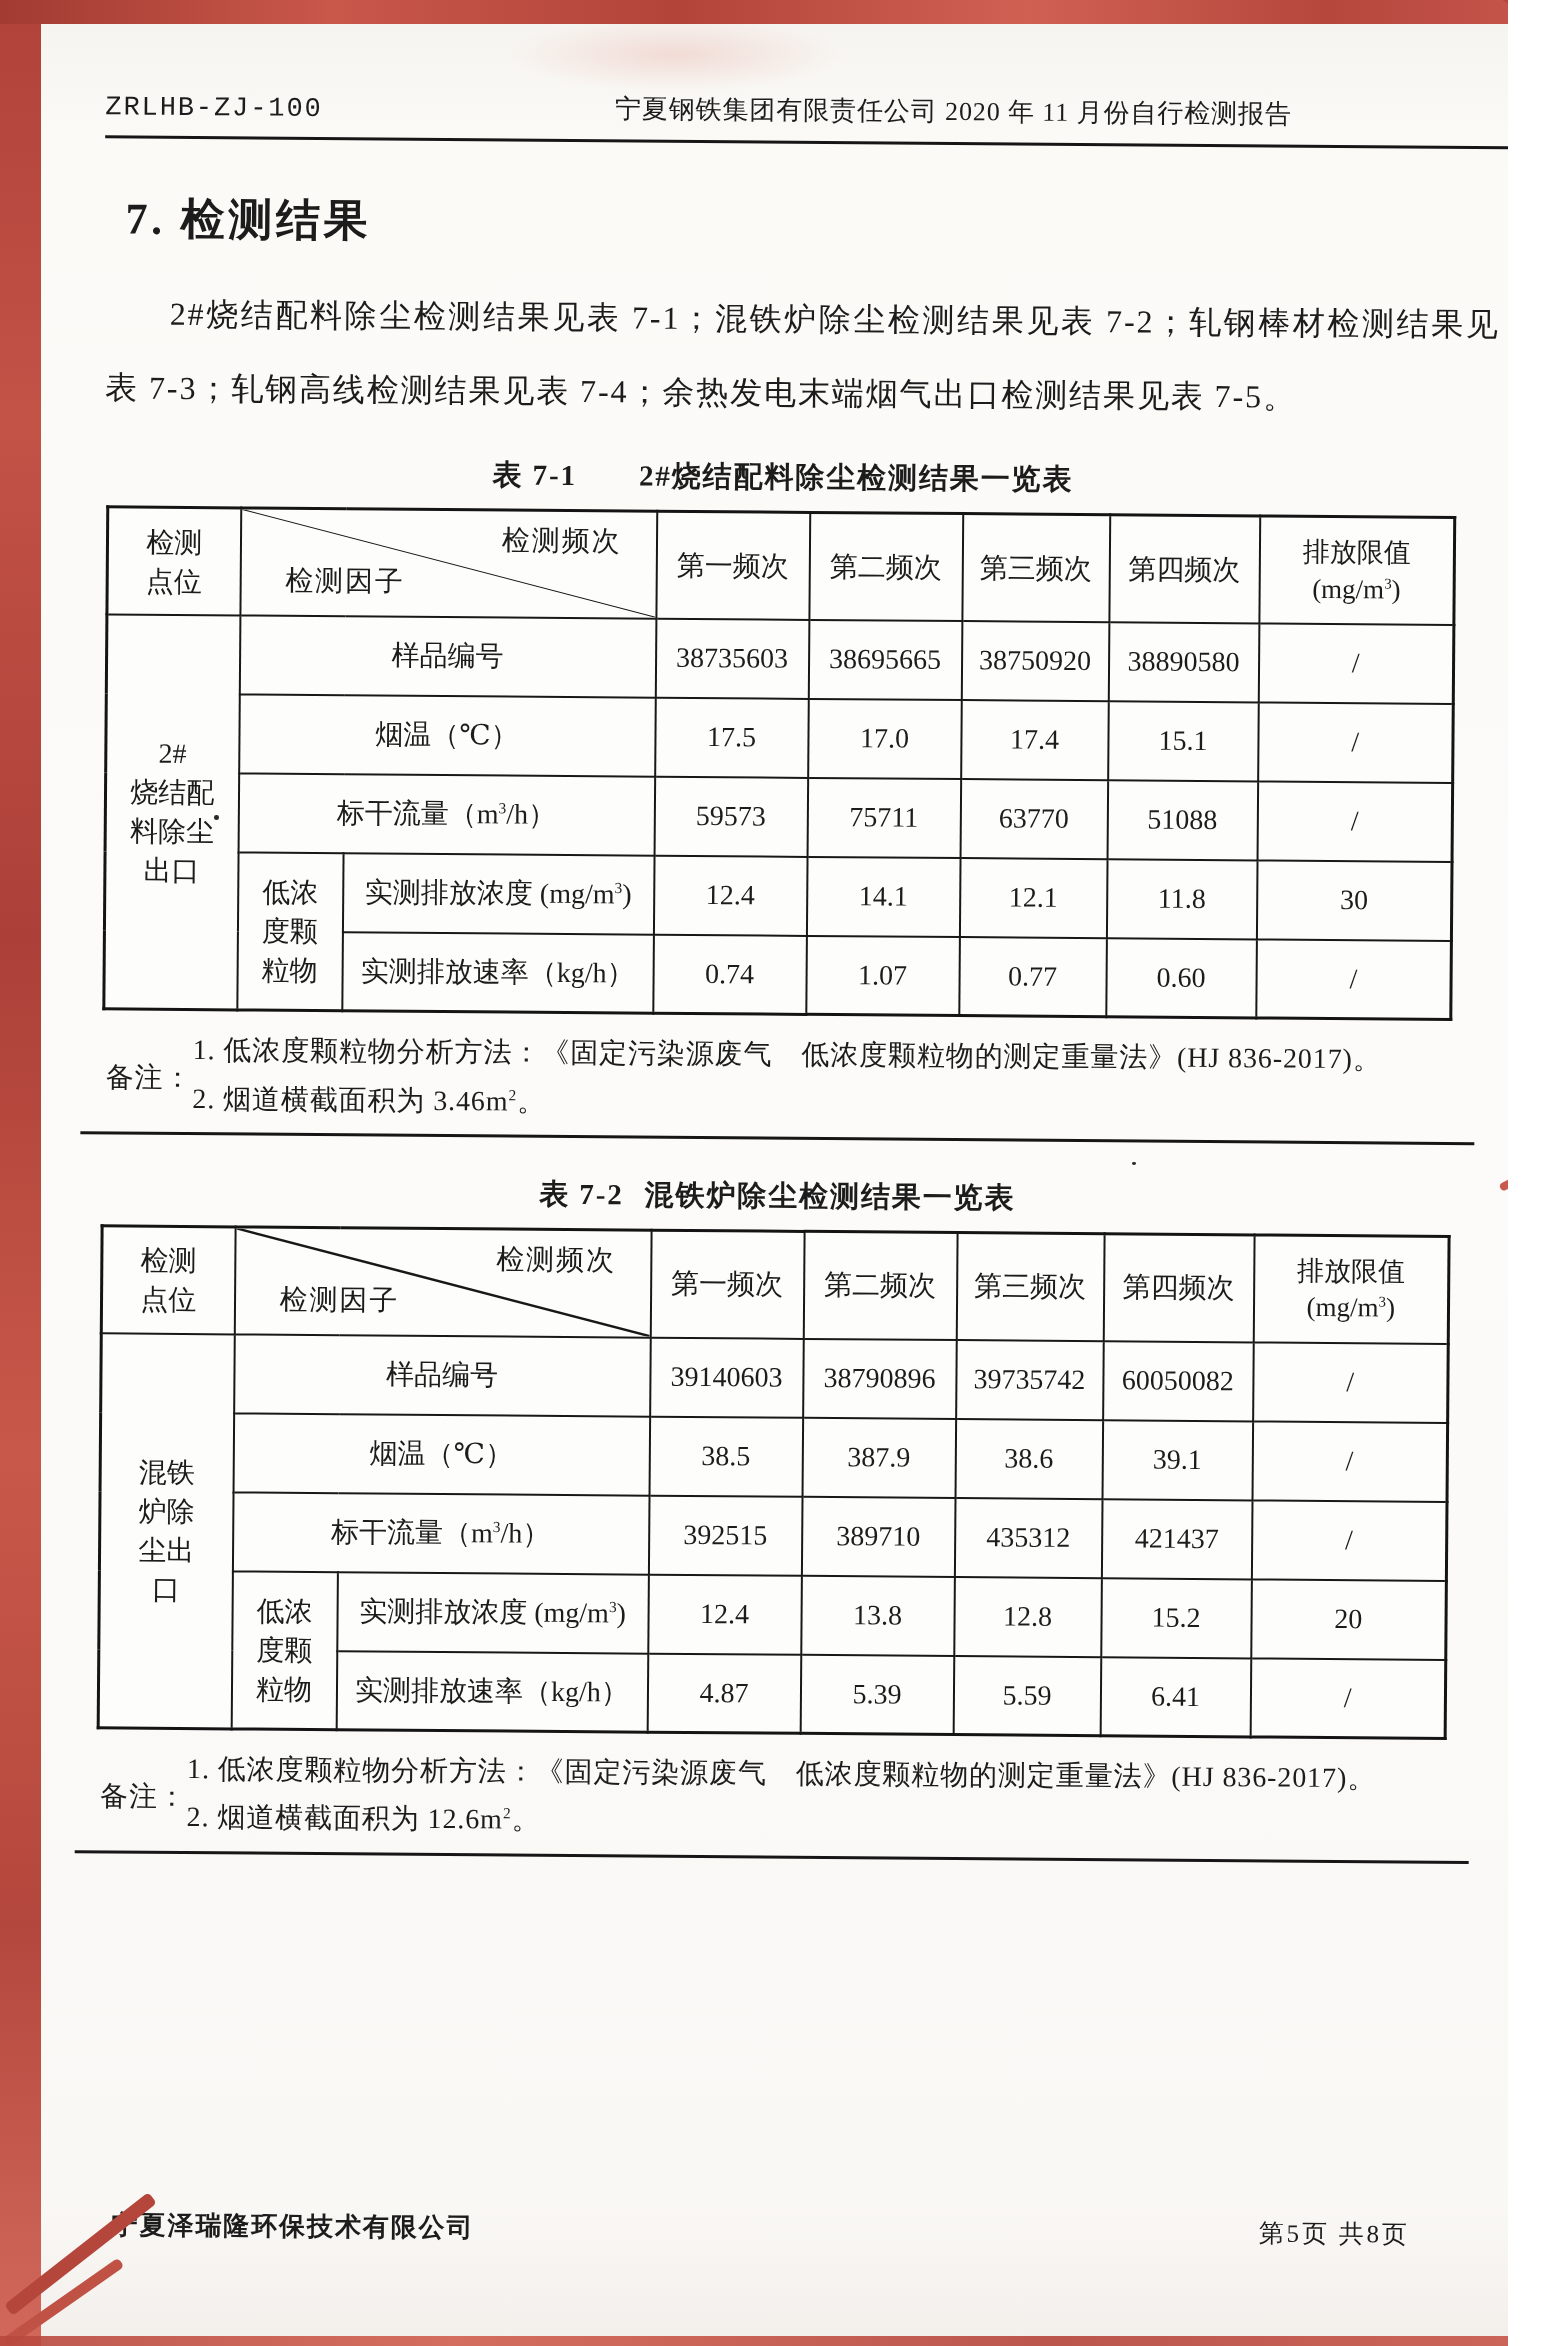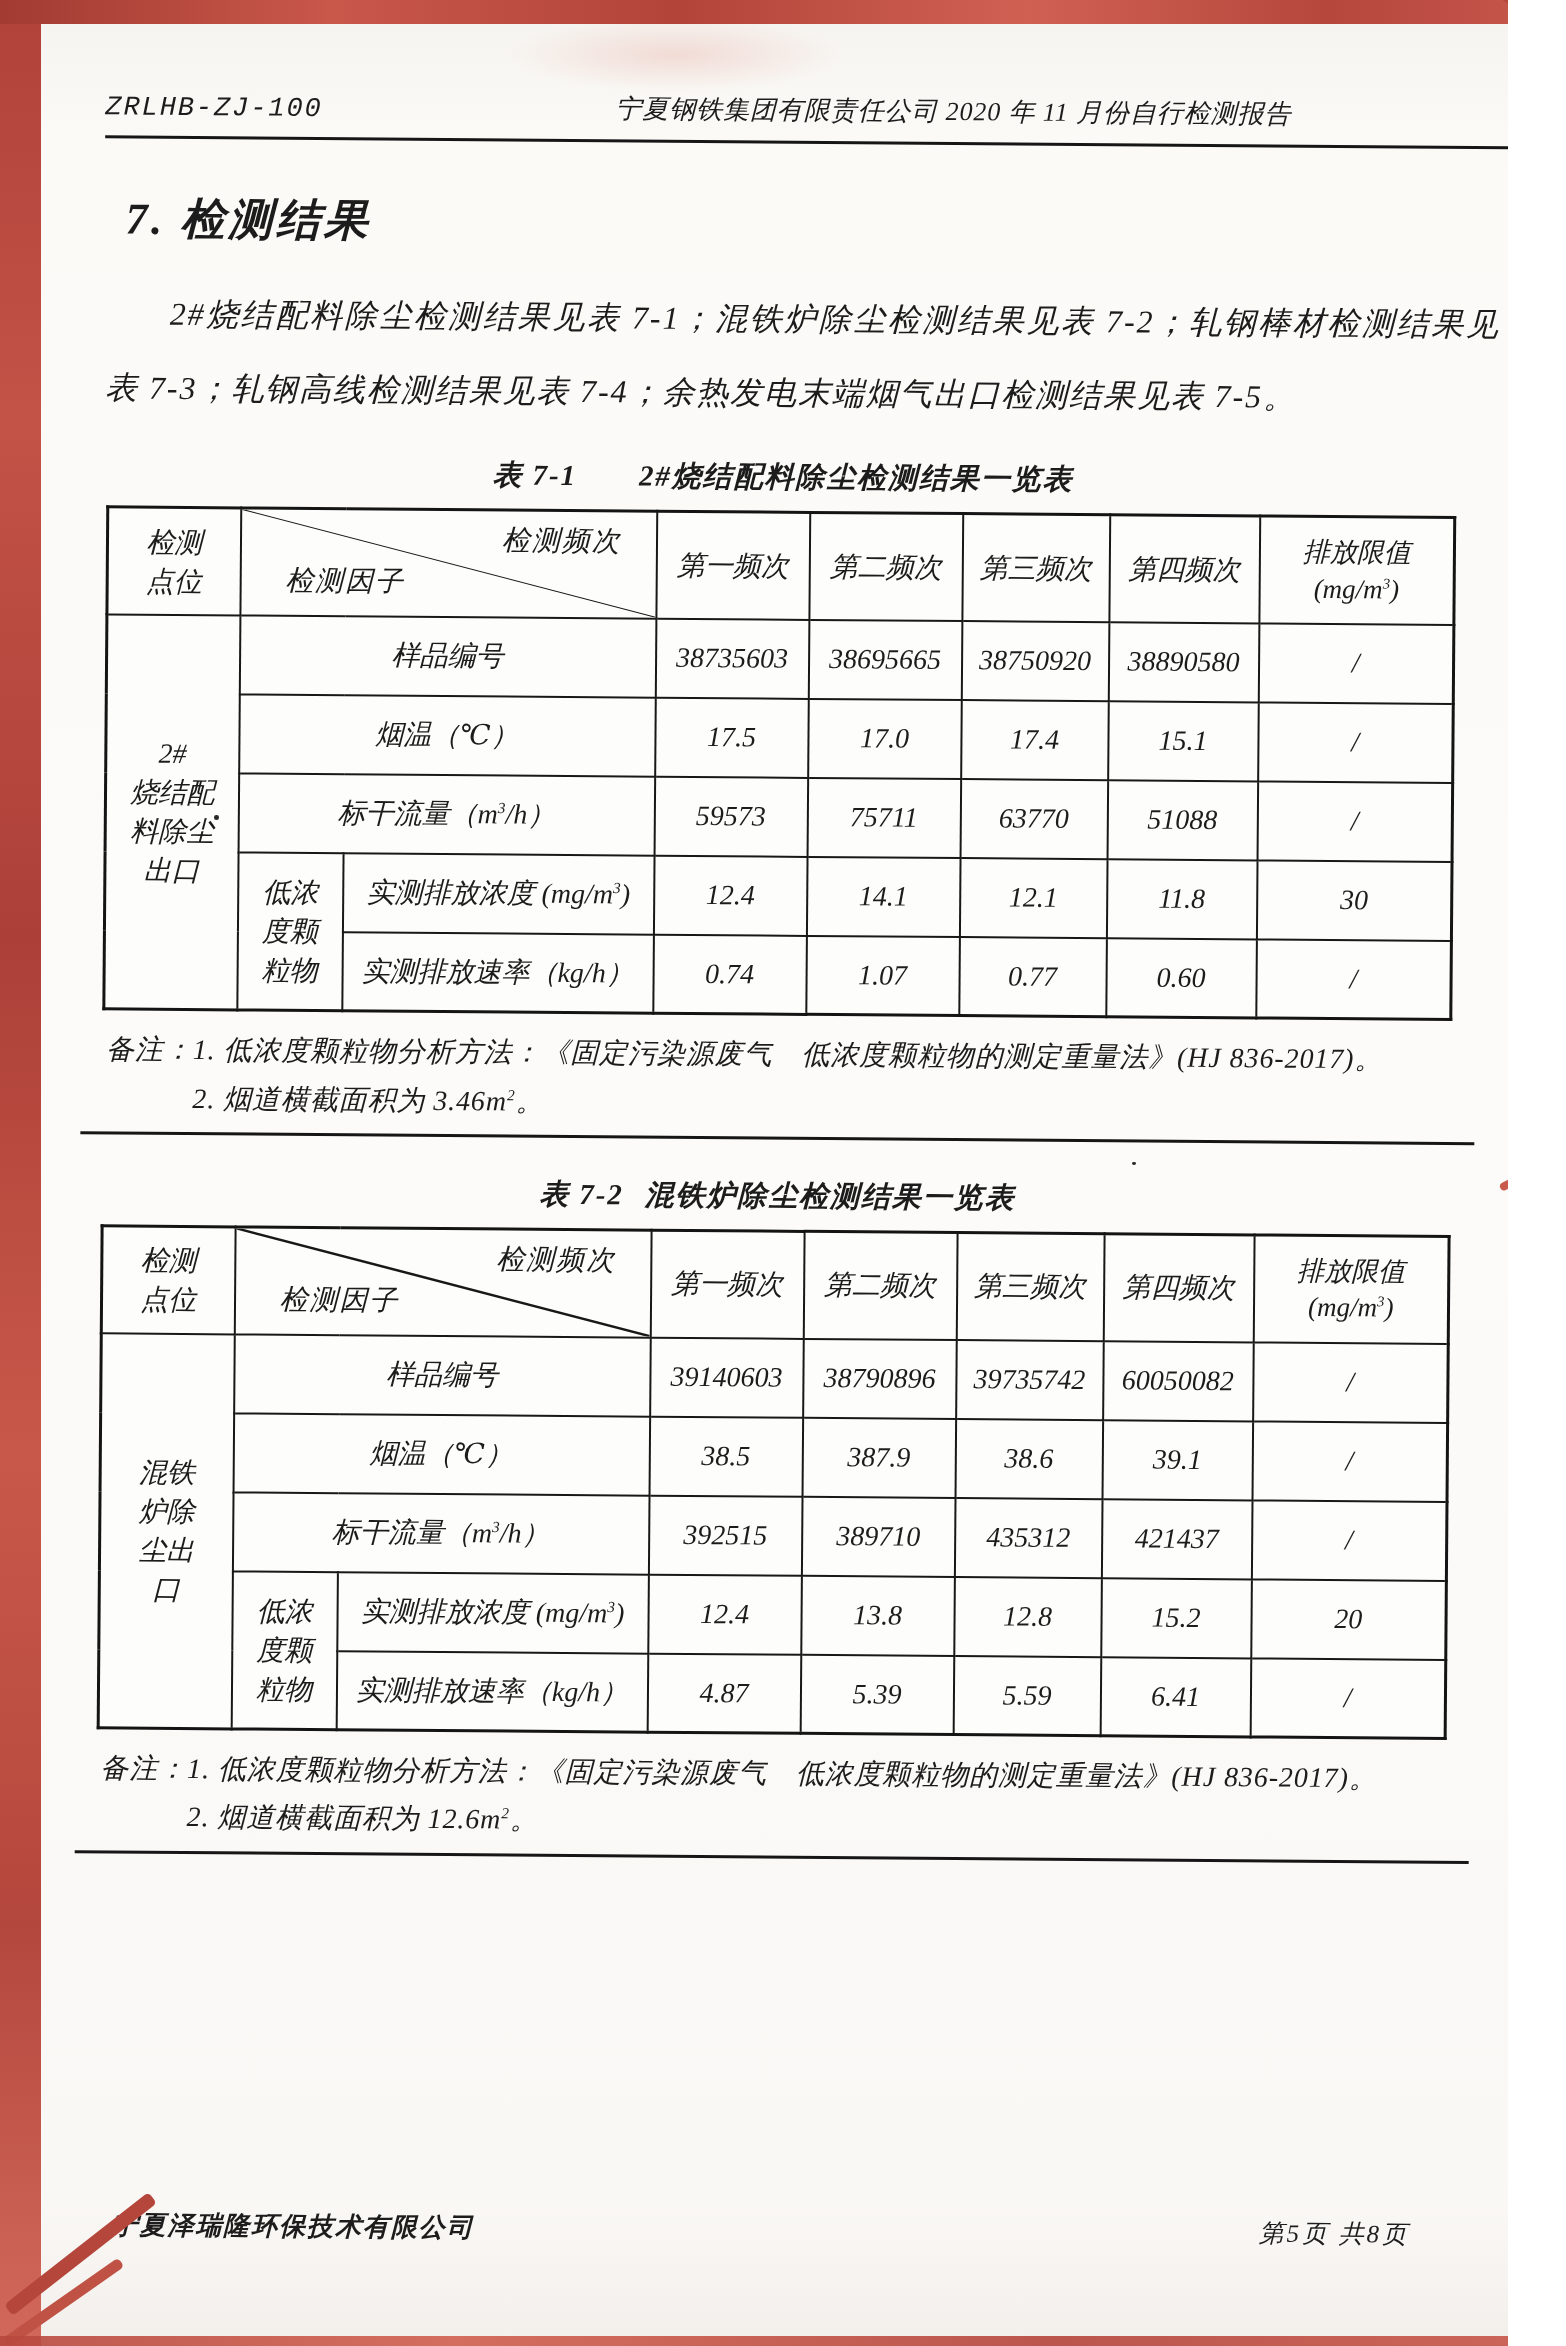--- a/index.html
+++ b/index.html
@@ -1,19 +1,19 @@
 <!DOCTYPE html>
 <html style="font-size:15px"><head>
 <meta charset="utf-8">
 <style>
   html,body{margin:0;padding:0;}
   .page{
     position:relative;width:1508px;height:2346px;overflow:hidden;
     background:linear-gradient(180deg,#f5f3ef 0%,#fbfaf7 6%,#fcfbf9 50%,#faf8f5 94%,#f2efeb 100%);
-    font-family:"Liberation Serif","DejaVu Serif",serif;color:#1c1c1c;font-style:italic;
+    font-family:"Liberation Serif","DejaVu Serif",serif;color:#1c1c1c;
   }
   
   .band-top{position:absolute;left:0;top:0;width:100%;height:24px;z-index:5;
     background:linear-gradient(90deg,#a23b32,#c9574a 22%,#b2443a 45%,#d06052 68%,#b5473d 88%,#c4534a);}
   .band-left{position:absolute;left:0;top:0;width:41px;height:100%;z-index:4;
     background:linear-gradient(180deg,#b0423a,#c35247 18%,#ac4038 40%,#c85849 62%,#b4473d 82%,#d2685c);}
   .streak{position:absolute;background:#b5463c;border-radius:4.7px;z-index:5;}
   .streak.tr{left:1486px;top:15px;width:114px;height:12px;transform:rotate(35deg);}
   .streak.rm1{left:1522px;top:1070px;width:7.5px;height:167px;transform:rotate(2deg);background:#c24c3f;border-radius:7.5px;}
   .streak.rm2{left:1499px;top:1179px;width:22.5px;height:7.5px;transform:rotate(-28deg);background:#c95a4b;}
@@ -43,21 +43,21 @@
   table.rpt td{border:2.3px solid #181818;text-align:center;vertical-align:middle;font-size:28px;padding:1.9px 3.7px;overflow:hidden;}
   table.rpt tr{height:79px;} table.rpt tr.hrow{height:107px;}
   .prewrap{white-space:pre-line;line-height:1.4;}
   td.diag{position:relative;padding:0;}
   td.diag svg{position:absolute;left:0;top:0;width:100%;height:100%;}
   .diag-top{position:absolute;top:9.4px;right:34px;letter-spacing:1.9px;}
   .diag-bot{position:absolute;left:44px;bottom:15px;letter-spacing:1.9px;}
   .limit-h{line-height:1.35;font-size:27px;}
   sup{font-size:.55em;line-height:0;}
   .notes{display:flex;margin:15px 0 0 62px;font-size:28px;line-height:1.72;letter-spacing:0.9px;}
-  .notes .npre{white-space:nowrap;}
+  .notes .npre{white-space:nowrap;margin-top:28px;}
   .block-rule{border:0;border-top:3.7px solid #161616;margin:9.4px 0 0 37px;width:1394px;}
   .foot{position:absolute;left:0;top:2176px;width:100%;display:flex;justify-content:space-between;padding:0 0 0 0;}
   .foot-co{margin-left:77px;font-size:26px;font-weight:700;letter-spacing:1.9px;}
   .foot-pg{margin-right:94px;font-size:25px;letter-spacing:2.8px;}
 </style>
 </head>
 <body>
 
 <div class="page">
 

